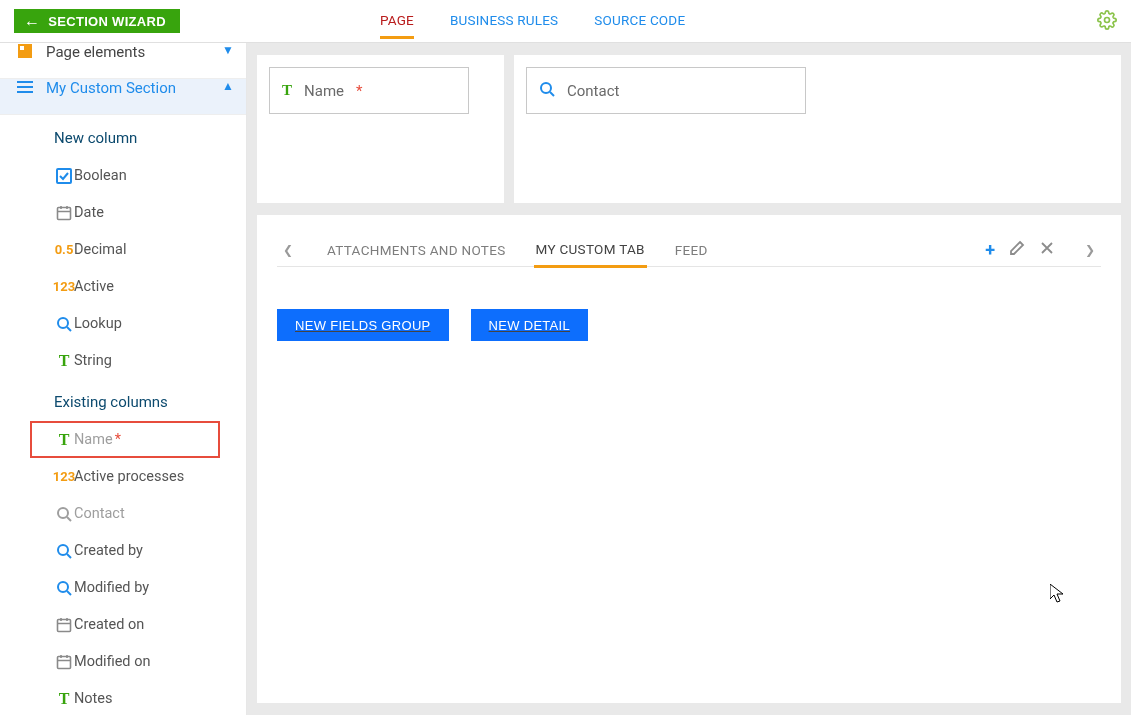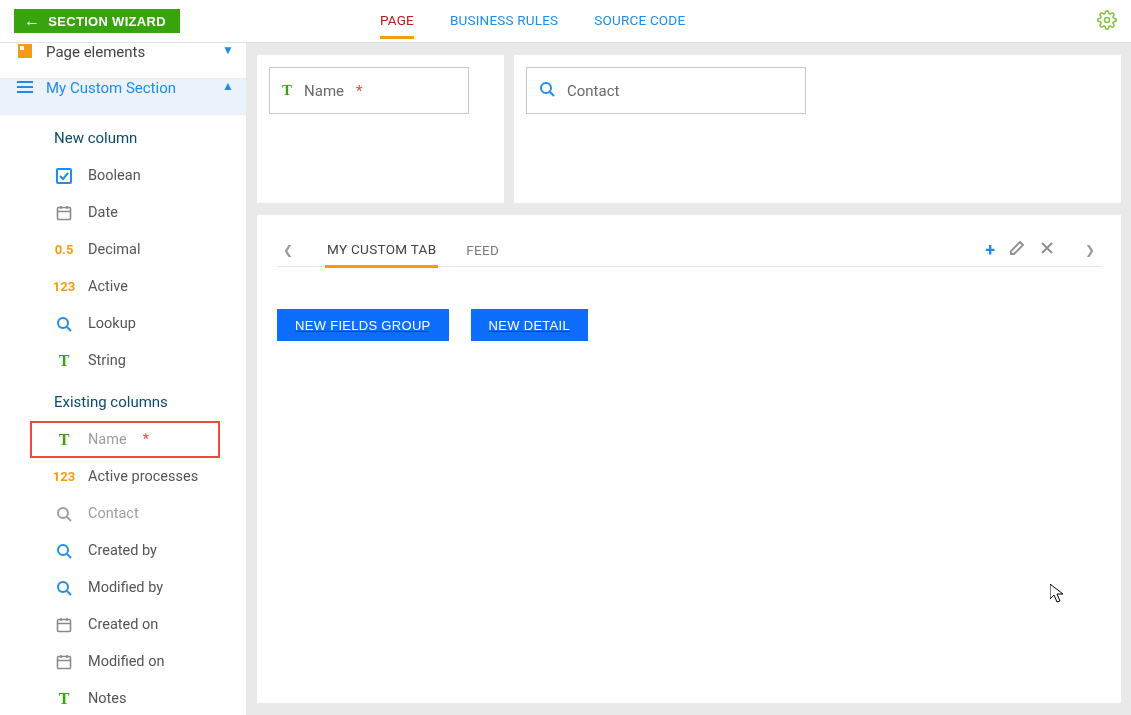--- a/index.html
+++ b/index.html
@@ -87,21 +87,20 @@
   .group-title {
     color: #0c4a6e;
     font-size: 15px;
     padding: 14px 0 10px 54px;
   }
   .col-item {
     display: flex;
     align-items: center;
     height: 37px;
     padding-left: 54px;
-    gap: 14px;
     cursor: grab;
     font-size: 14.5px;
     color: #555;
   }
   .col-item.muted { color: #9e9e9e; }
   .col-item .cicon {
     width: 20px;
     display: flex;
     justify-content: center;
     font-size: 13px;
@@ -386,20 +385,21 @@
               </svg>
           </span>
           <span>Contact</span>
         </div>
       </div>
     </div>
 
     <div class="tabs-panel">
       <div class="tabbar">
         <span class="tab-chevron">❮</span>
+        <span class="tab-item">ATTACHMENTS AND NOTES</span>
         <span class="tab-item active">MY CUSTOM TAB</span>
         <span class="tab-item">FEED</span>
         <div class="tab-actions">
           <span class="plus">+</span>
           <span class="ico">
             <svg class="ico-s" viewBox="0 0 16 16" fill="none" stroke="currentColor" stroke-width="1.8">
                 <path d="M11 2l3 3L5 14H2v-3z"></path>
               </svg>
           </span>
           <span class="ico">

